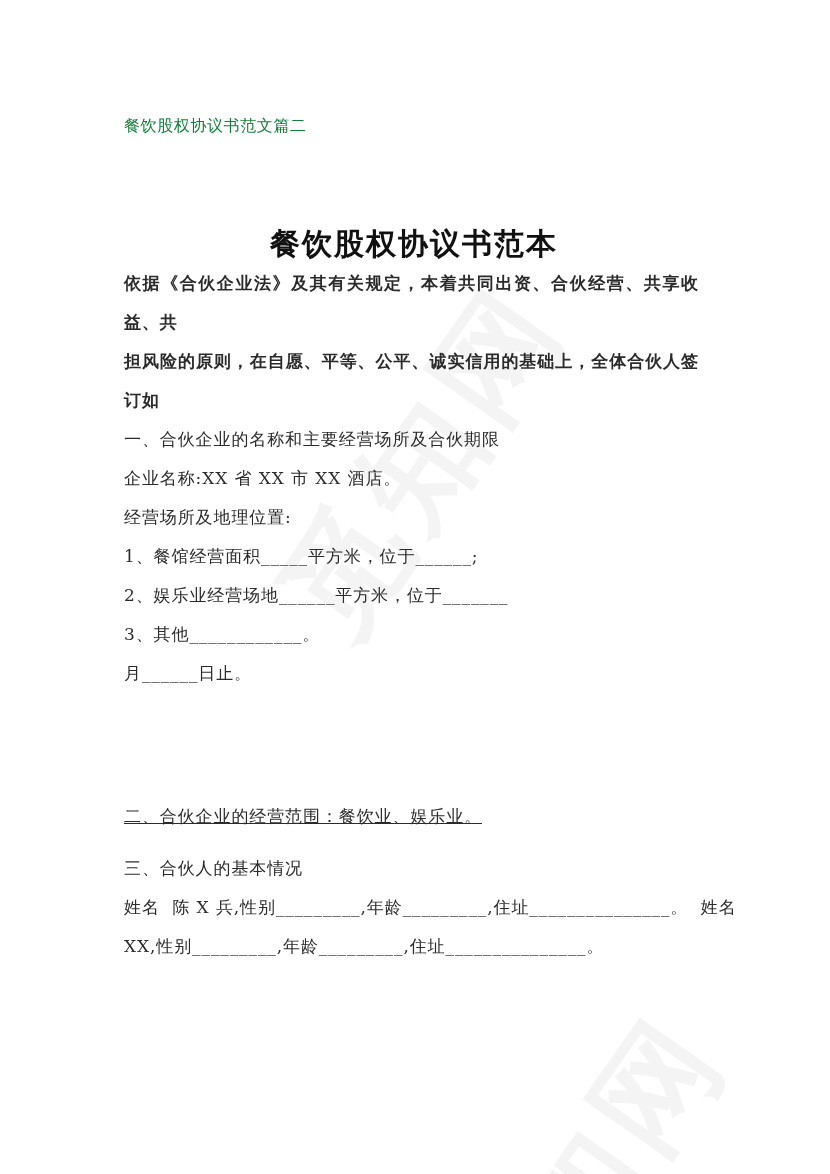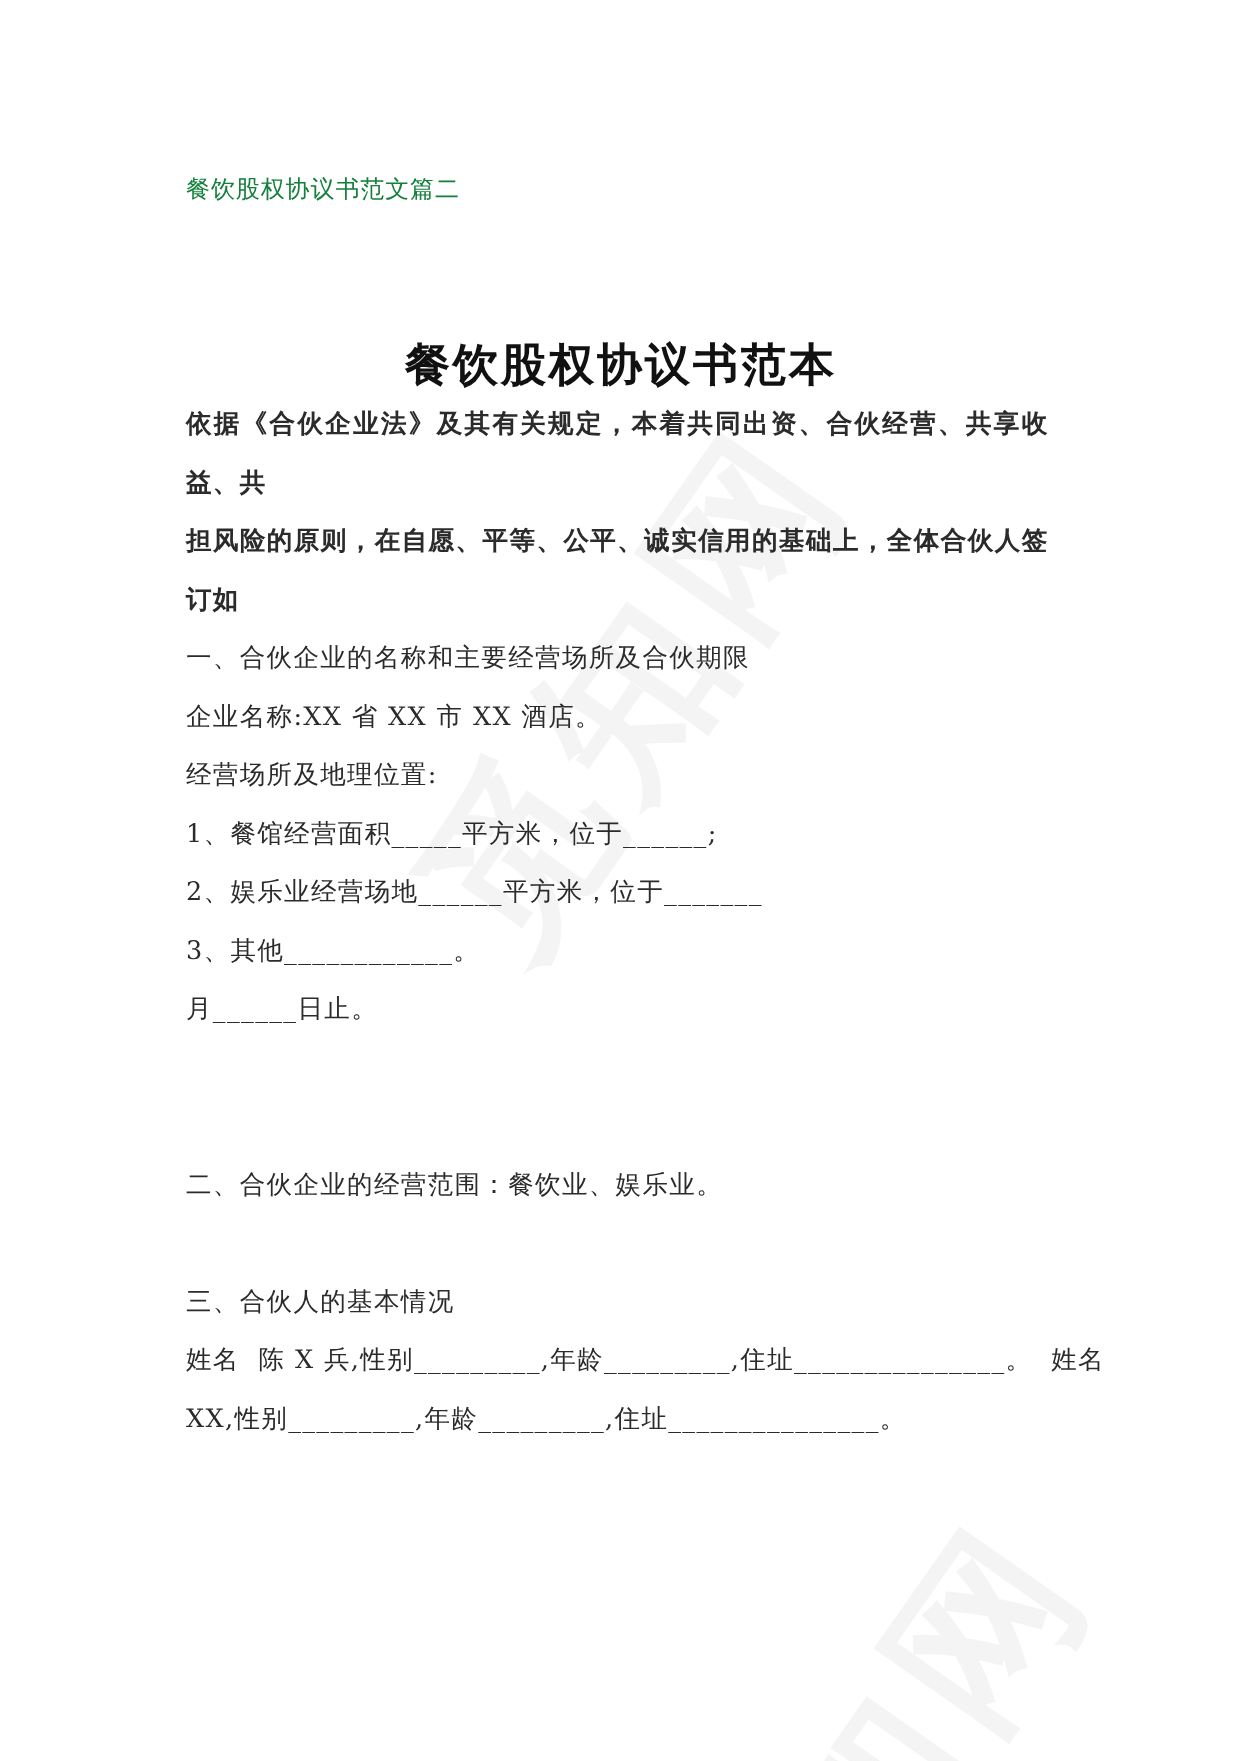--- a/index.html
+++ b/index.html
@@ -100,21 +100,21 @@
     <div class="para" style="top:420px;">
       <div>一、合伙企业的名称和主要经营场所及合伙期限</div>
       <div>企业名称:XX 省 XX 市 XX 酒店。</div>
       <div>经营场所及地理位置:</div>
       <div>1、餐馆经营面积_____平方米，位于______;</div>
       <div>2、娱乐业经营场地______平方米，位于_______</div>
       <div>3、其他____________。</div>
       <div>月______日止。</div>
     </div>
 
-    <div class="para" style="top:771px;">
+    <div class="para" style="top:797px;text-decoration:underline;">
       <div>二、合伙企业的经营范围：餐饮业、娱乐业。</div>
     </div>
 
     <div class="para" style="top:849px;">
       <div>三、合伙人的基本情况</div>
       <div style="white-space:pre;">姓名  陈 X 兵,性别_________,年龄_________,住址_______________。  姓名</div>
       <div style="white-space:pre;">XX,性别_________,年龄_________,住址_______________。</div>
     </div>
 
   </div>

